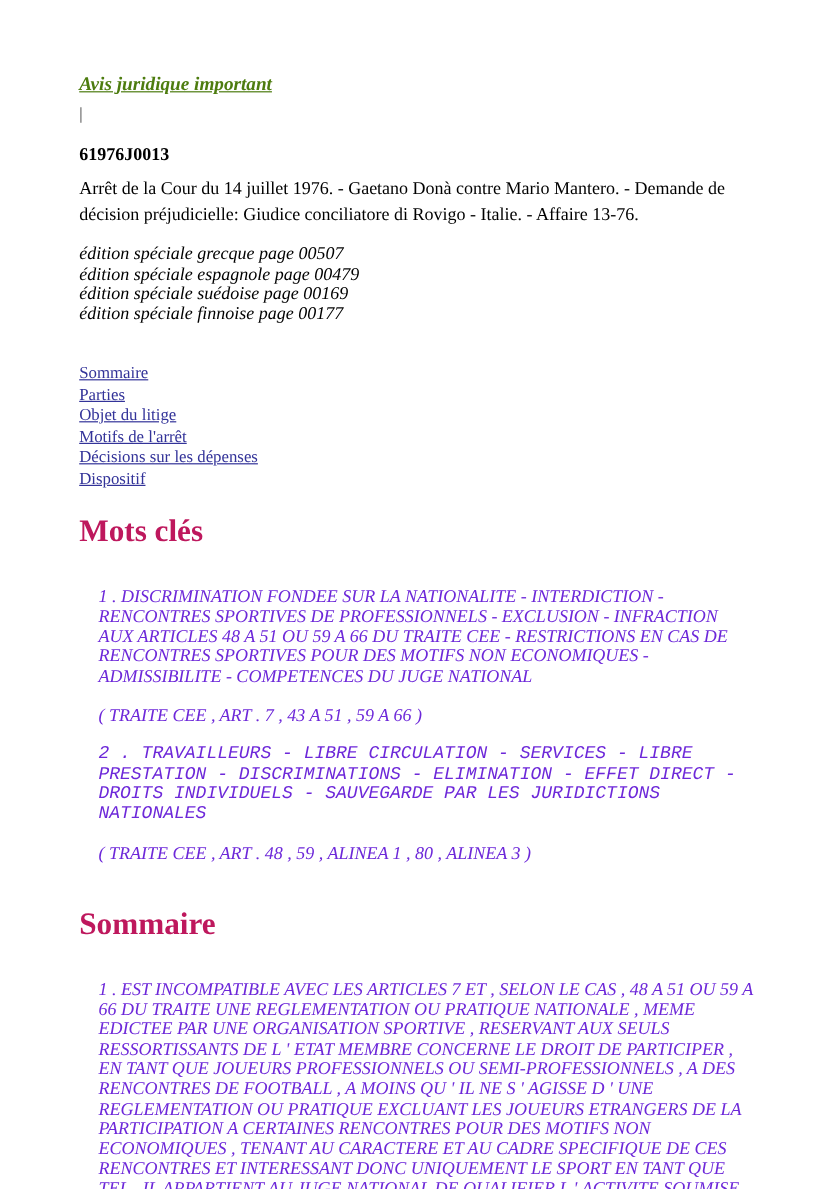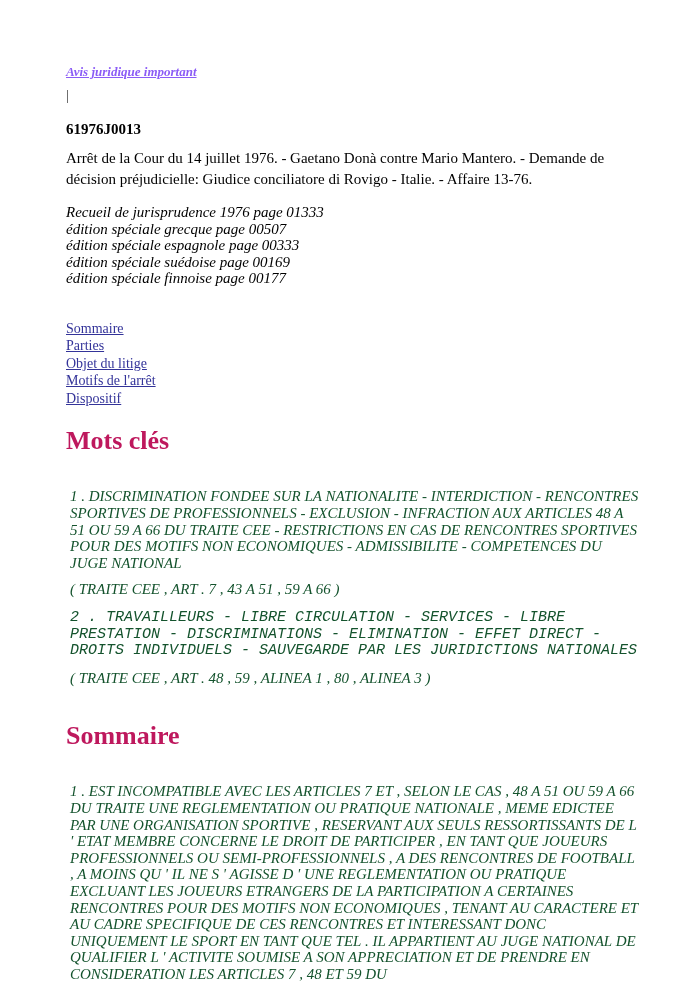--- a/index.html
+++ b/index.html
@@ -15,25 +15,25 @@
     overflow: hidden;
   }
   .page {
     padding: 62px 56px 40px 66px; 
     box-sizing: border-box;
   }
   a { cursor: pointer; }
 
   .top-link {
     display: inline-block;
-    font-size: 13px;
+    font-size: 16px;
     line-height: 15px;
     font-weight: bold;
     font-style: italic;
-    color: #8b5cf6;
+    color: #4d7c0f;
     text-decoration: underline;
   }
   .separator {
     margin-top: 8px;
     font-size: 14px;
     line-height: 16px;
     color: #333333;
   }
   .doc-id {
     margin-top: 17px;
@@ -68,56 +68,56 @@
     margin: 20px 0 0 0;
     font-size: 26px;
     line-height: 28px;
     font-weight: bold;
     color: #be185d;
   }
   h2.summary-heading {
     margin-top: 36px;
   }
   .body-par {
-    margin: 4px;
+    margin: 16px;
     font-size: 15px;
     line-height: 16.6px;
     font-style: italic;
-    color: #14532d;
+    color: #6d28d9;
   }
   .par-first   { margin-top: 33px; }
   .par-ref     { margin-top: 10px; }
   .par-second  { margin-top: 12px; font-family: Liberation Mono, monospace; }
 </style>
 </head>
 <body>
 
 <div class="page">
 
   <a class="top-link">Avis juridique important</a>
 
   <div class="separator">|</div>
 
   <div class="doc-id">61976J0013</div>
 
   <div class="doc-title">Arrêt de la Cour du 14 juillet 1976. - Gaetano Donà contre Mario Mantero. - Demande de décision préjudicielle: Giudice conciliatore di Rovigo - Italie. - Affaire 13-76.</div>
 
   <div class="editions">
-    <div>Recueil de jurisprudence 1976 page 01333</div>
     <div>édition spéciale grecque page 00507</div>
-    <div>édition spéciale espagnole page 00333</div>
+    <div>édition spéciale espagnole page 00479</div>
     <div>édition spéciale suédoise page 00169</div>
     <div>édition spéciale finnoise page 00177</div>
   </div>
 
   <div class="toc">
     <div><a>Sommaire</a></div>
     <div><a>Parties</a></div>
     <div><a>Objet du litige</a></div>
     <div><a>Motifs de l'arrêt</a></div>
+    <div><a>Décisions sur les dépenses</a></div>
     <div><a>Dispositif</a></div>
   </div>
 
   <h2 class="section-heading">Mots clés</h2>
 
   <p class="body-par par-first">1 . DISCRIMINATION FONDEE SUR LA NATIONALITE - INTERDICTION - RENCONTRES SPORTIVES DE PROFESSIONNELS - EXCLUSION - INFRACTION AUX ARTICLES 48 A 51 OU 59 A 66 DU TRAITE CEE - RESTRICTIONS EN CAS DE RENCONTRES SPORTIVES POUR DES MOTIFS NON ECONOMIQUES - ADMISSIBILITE - COMPETENCES DU JUGE NATIONAL</p>
 
   <p class="body-par par-ref">( TRAITE CEE , ART . 7 , 43 A 51 , 59 A 66 )</p>
 
   <p class="body-par par-second">2 . TRAVAILLEURS - LIBRE CIRCULATION - SERVICES - LIBRE PRESTATION - DISCRIMINATIONS - ELIMINATION - EFFET DIRECT - DROITS INDIVIDUELS - SAUVEGARDE PAR LES JURIDICTIONS NATIONALES</p>

